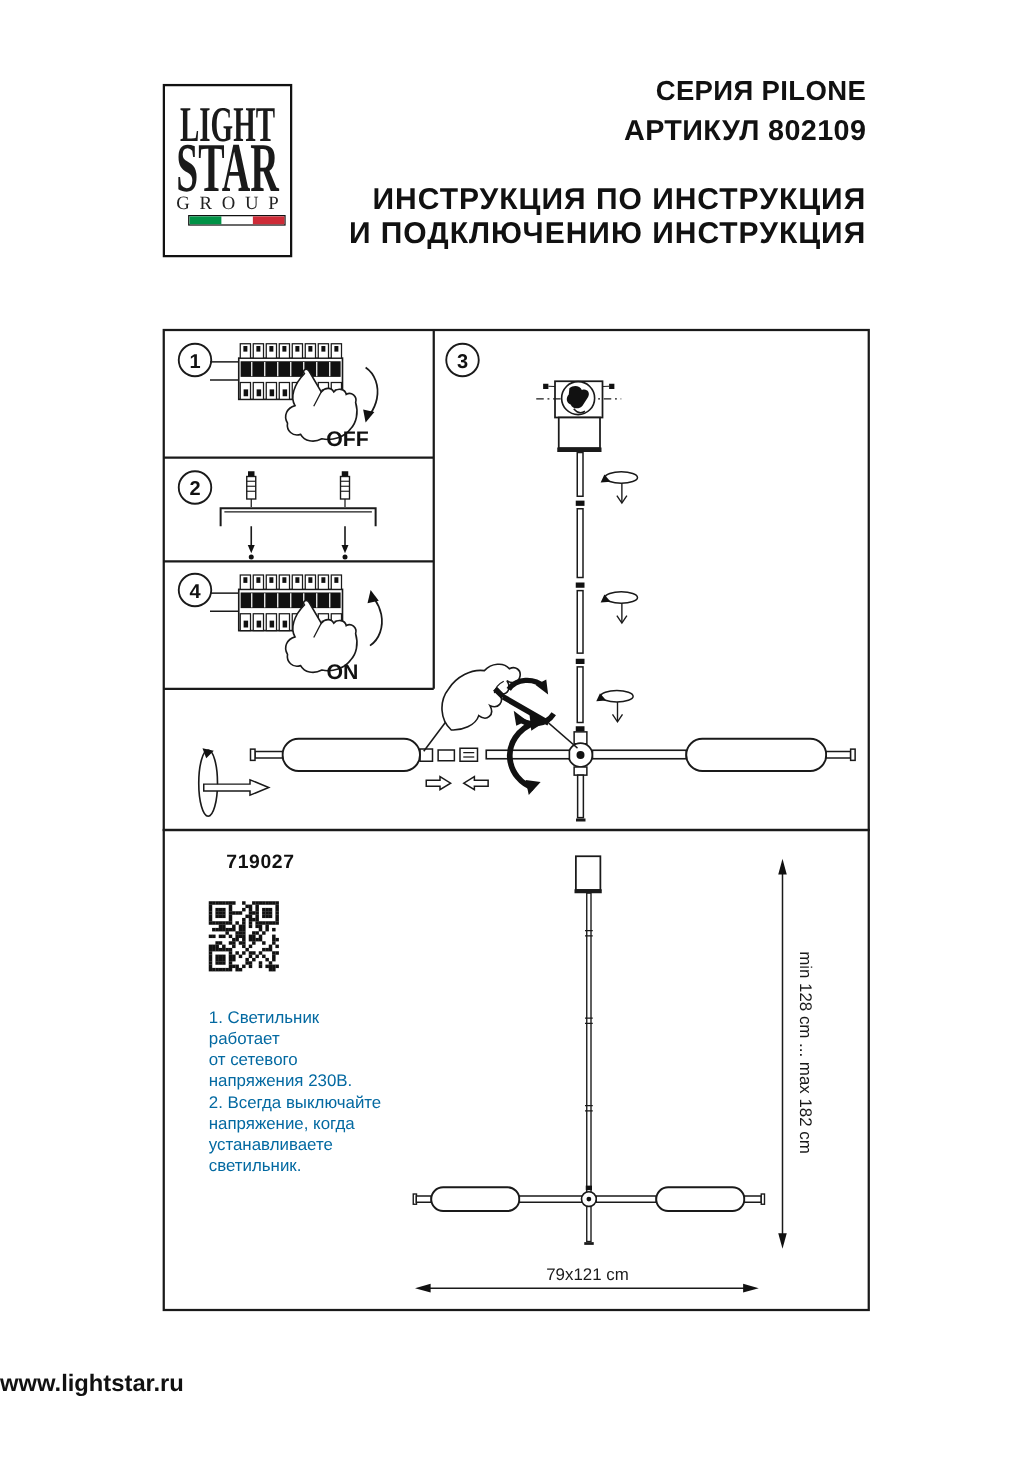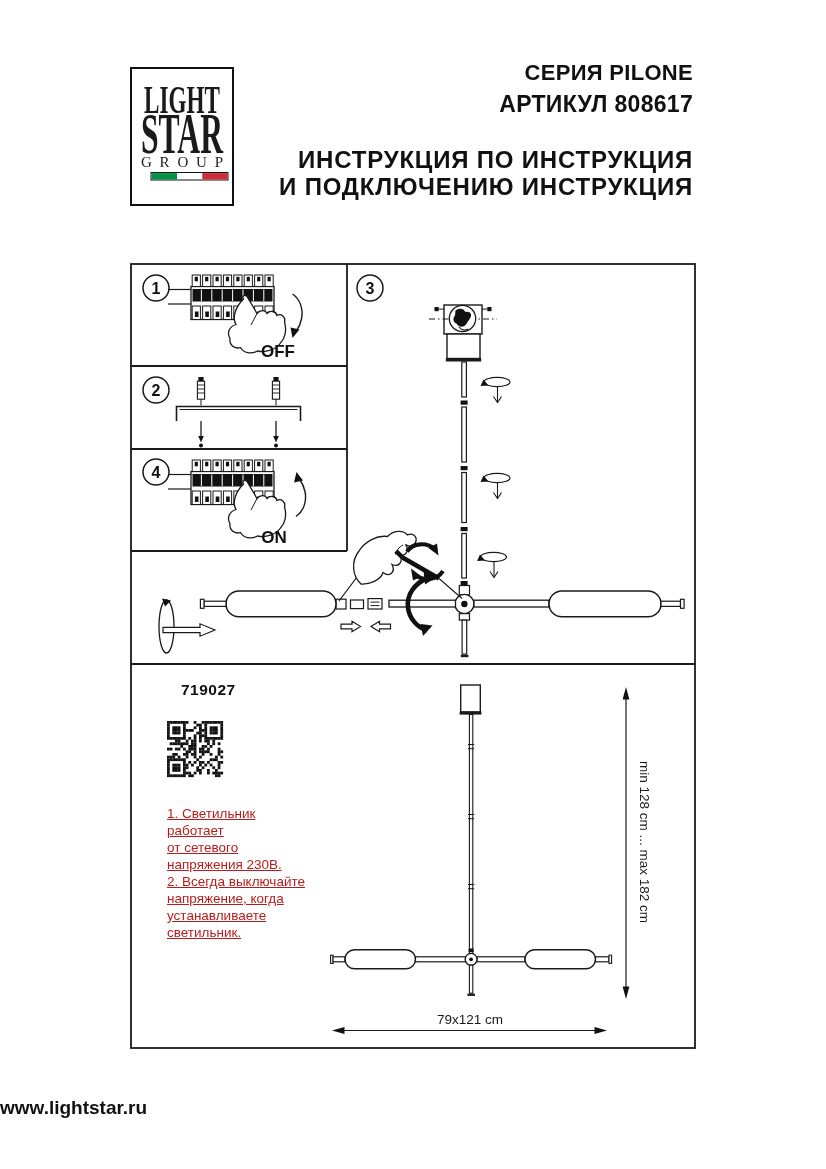--- a/index.html
+++ b/index.html
@@ -16,21 +16,21 @@
   .hdr-t1{top:146px;font-size:24px;letter-spacing:.8px;}
   .hdr-t2{top:173px;font-size:24px;letter-spacing:.8px;}
   
   svg.diagram{left:0;top:0;width:826px;height:1169px;}
   svg text{font-family:"Liberation Sans",sans-serif;fill:#111;}
   .stepnum{font-size:16px;font-weight:700;text-anchor:middle;}
   .switchlbl{font-size:17px;font-weight:600;text-anchor:middle;}
   .dimlbl{font-size:13.5px;text-anchor:middle;fill:#1a1a1a;}
   
   .article-label{left:181px;top:681px;font-size:15.5px;font-weight:700;letter-spacing:.5px;}
-  .notes{left:167px;top:805px;width:170px;font-size:13.5px;line-height:17px;color:#b91c1c;white-space:pre-line;text-decoration:underline;}
+  .notes{left:167px;top:805px;width:170px;font-size:13.5px;line-height:17px;color:#0369a1;white-space:pre-line;}
   
   .footer{left:0;top:1097px;width:764px;text-align:left;font-size:19px;font-weight:700;}
 </style>
 </head>
 <body>
 
 <div class="abs logo-box">
   <svg width="104" height="139" viewBox="0 0 104 139">
     <rect x="1" y="1" width="102" height="137" fill="#fff" stroke="#111" stroke-width="2"></rect>
     <text x="52" y="46" text-anchor="middle" textLength="76" lengthAdjust="spacingAndGlyphs" style="font-family:'Liberation Serif',serif;font-weight:700;font-size:40px;fill:#1a1a1a">LIGHT</text>
@@ -38,21 +38,21 @@
     <text x="52" y="100" text-anchor="middle" textLength="82" lengthAdjust="spacing" style="font-family:'Liberation Serif',serif;font-weight:400;font-size:15px;fill:#222">GROUP</text>
     <g>
       <rect x="21" y="105.5" width="77" height="7.5" fill="#fff" stroke="#111" stroke-width="1"></rect>
       <rect x="21.6" y="106.1" width="25.5" height="6.3" fill="#009246"></rect>
       <rect x="72.3" y="106.1" width="25.2" height="6.3" fill="#CE2B37"></rect>
     </g>
   </svg>
 </div>
 
 <div class="abs hdr hdr-series">СЕРИЯ PILONE</div>
-<div class="abs hdr hdr-article">АРТИКУЛ 808617</div>
+<div class="abs hdr hdr-article">АРТИКУЛ 802109</div>
 <div class="abs hdr hdr-t1">ИНСТРУКЦИЯ ПО ИНСТРУКЦИЯ</div>
 <div class="abs hdr hdr-t2">И ПОДКЛЮЧЕНИЮ ИНСТРУКЦИЯ</div>
 
 <svg class="abs diagram" viewBox="0 0 826 1169">
   <defs>
 
     <g id="breaker">
       <line x1="-23" y1="14.5" x2="0" y2="14.5" stroke="#1a1a1a" stroke-width="1.2"></line>
       <line x1="-23" y1="29" x2="0" y2="29" stroke="#1a1a1a" stroke-width="1.2"></line>
       <rect x="0" y="11.5" width="83" height="33" fill="#fff" stroke="#1a1a1a" stroke-width="1.3"></rect>

